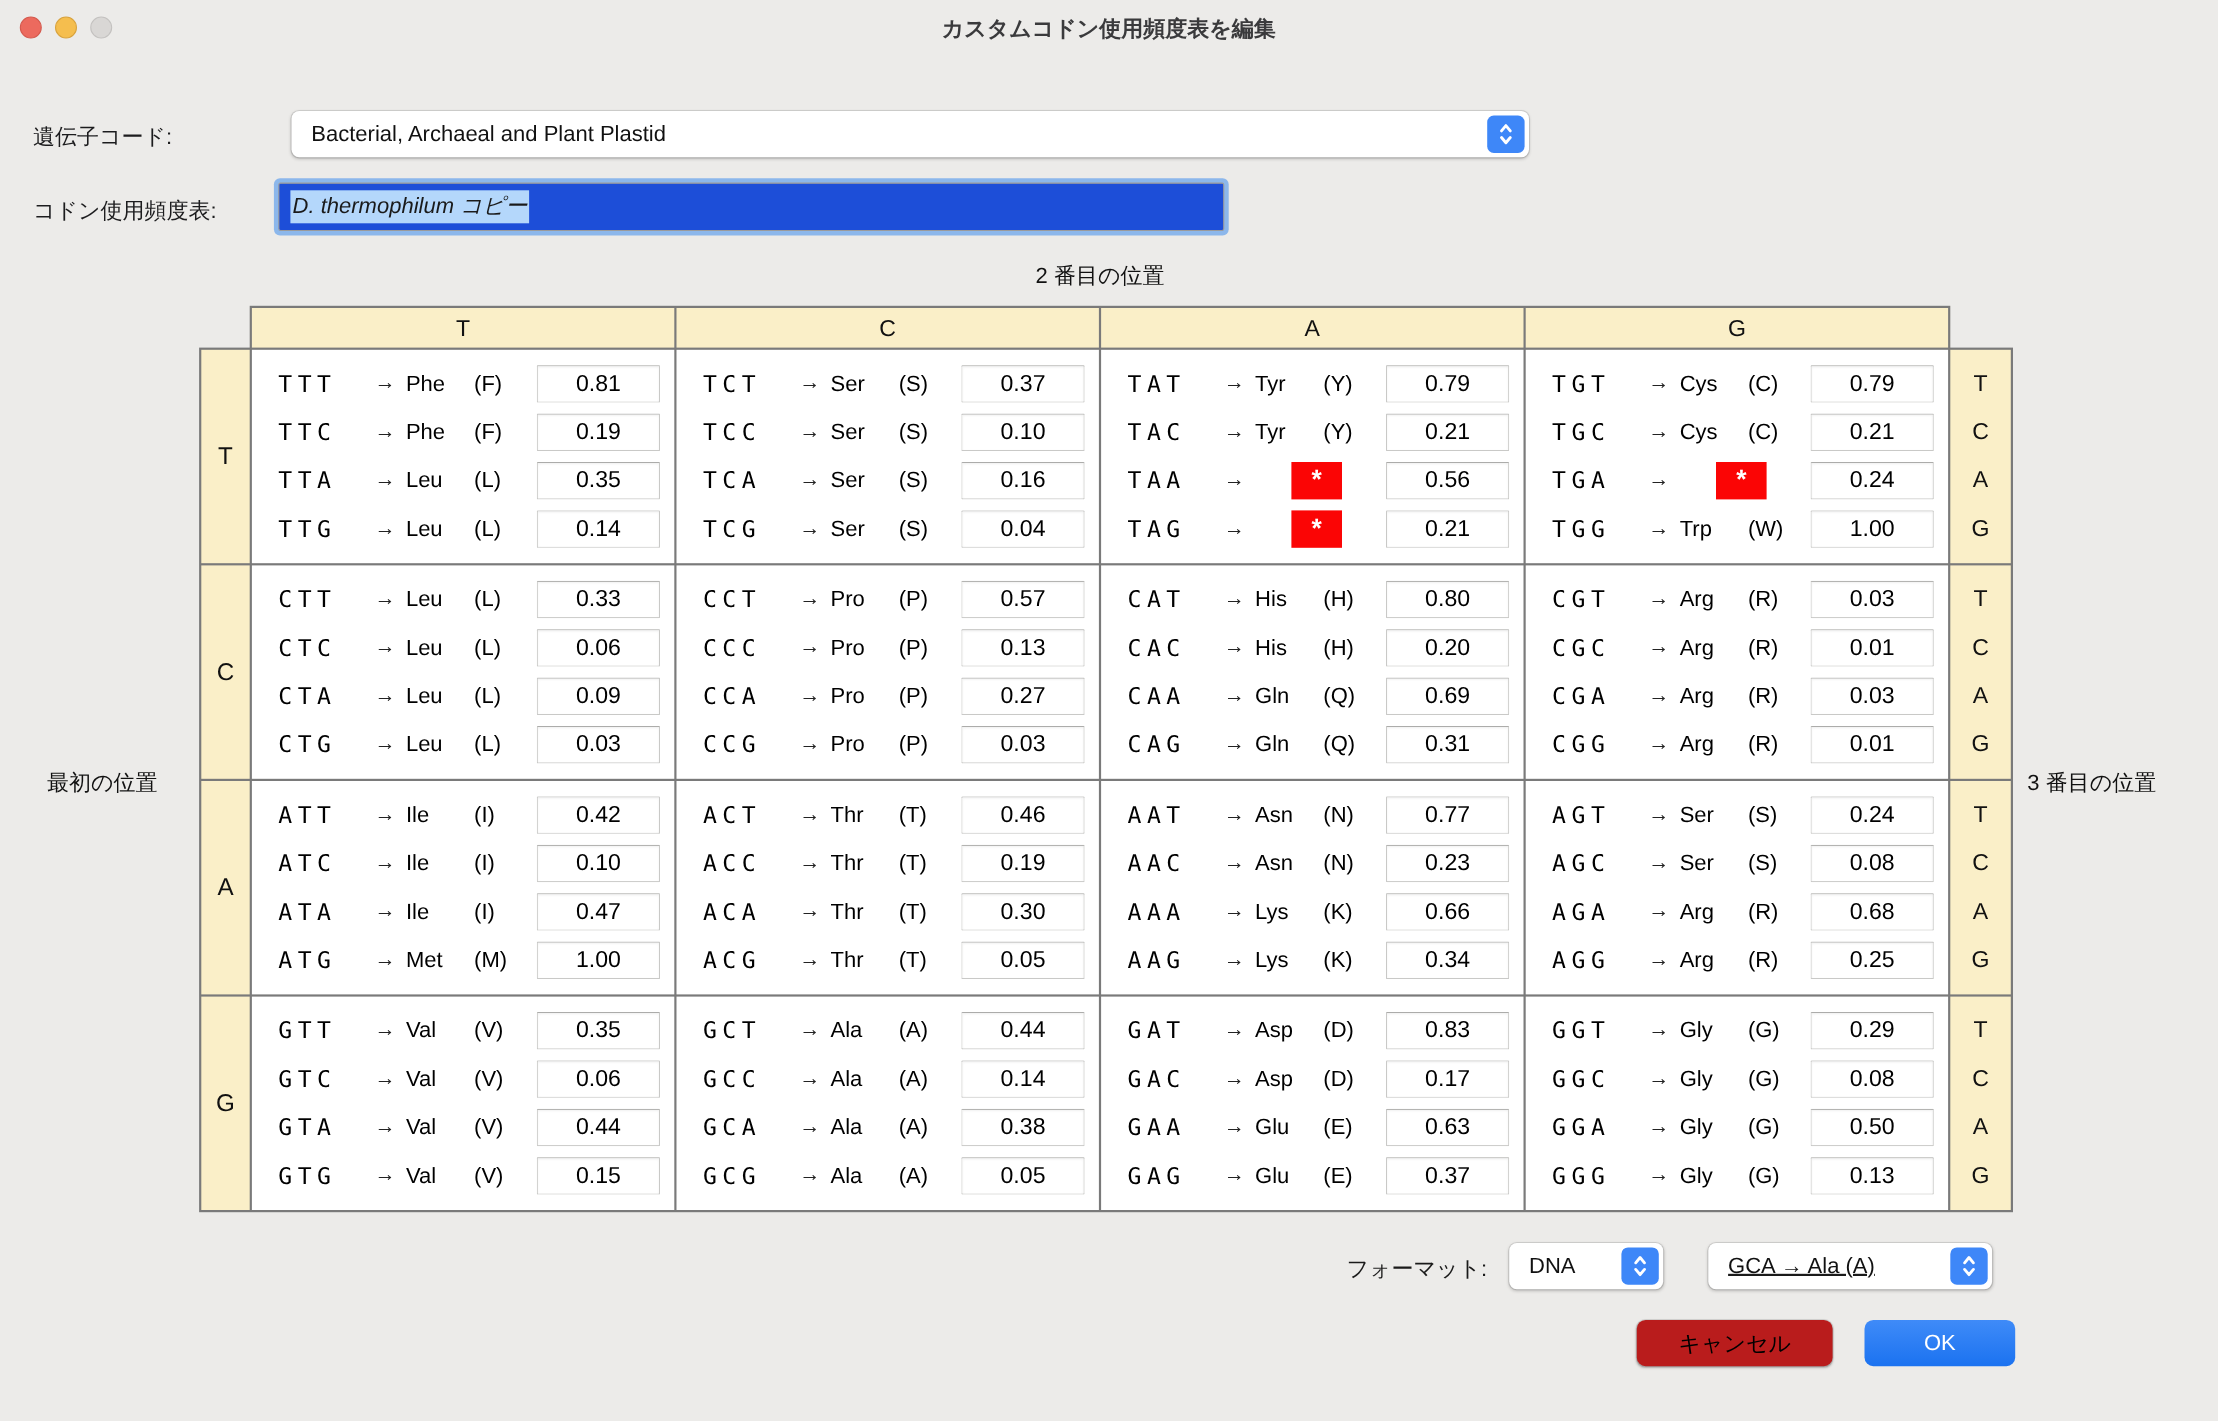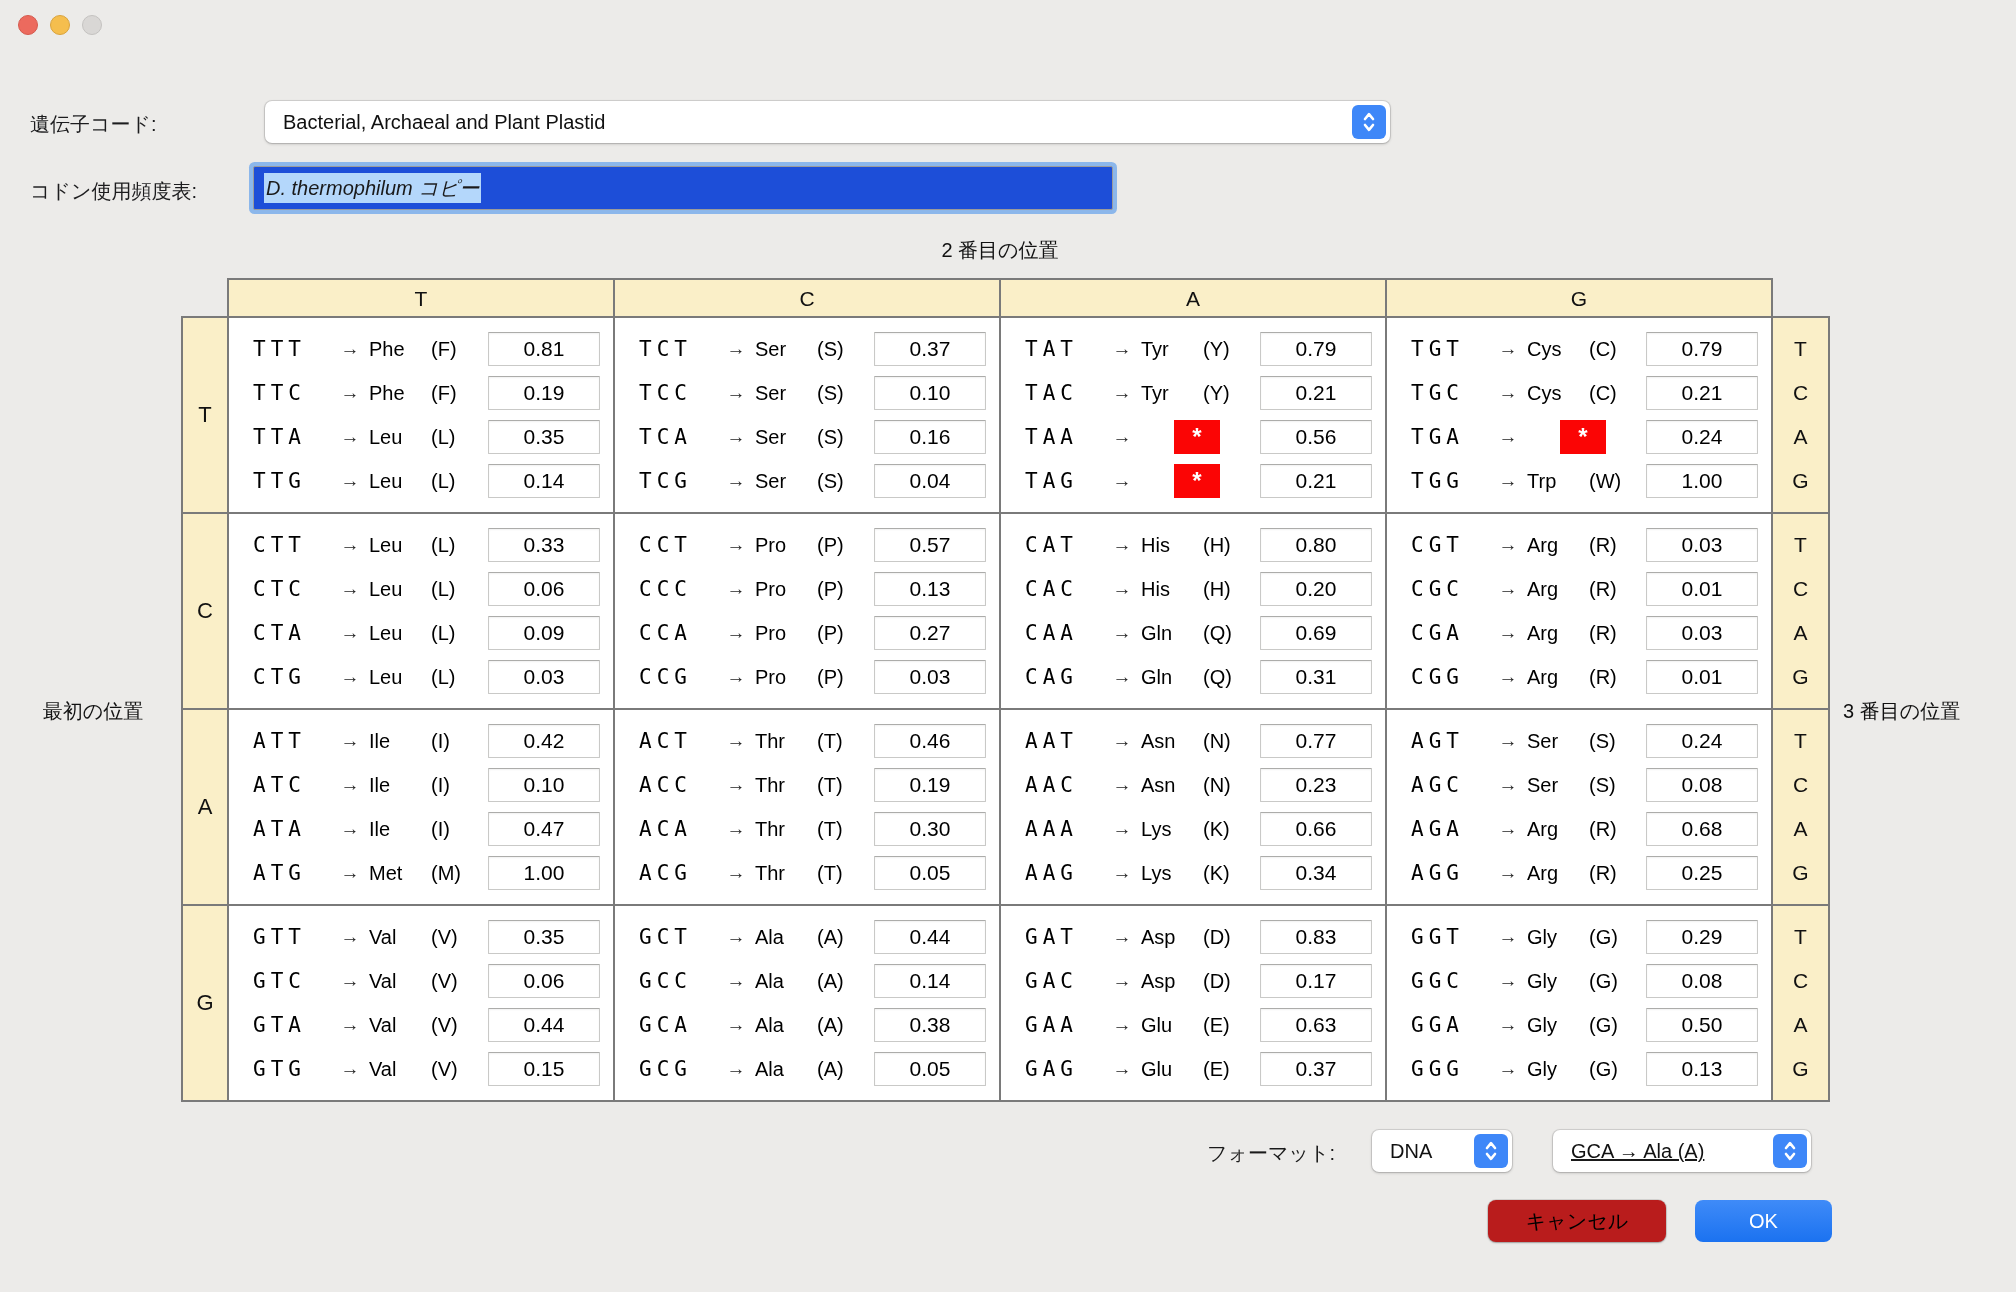--- a/index.html
+++ b/index.html
@@ -61,35 +61,36 @@
   .aa{width:62px;font-size:20px;color:#000;}
   .aacode{font-size:20px;color:#000;}
   .stopbox{width:46px;height:34px;margin:0 auto;background:#FB0505;color:#fff;
     display:flex;align-items:center;justify-content:center;font-size:24px;font-weight:bold;}
   .vbox{margin-left:auto;margin-right:13px;width:112px;height:34px;box-sizing:border-box;
     text-align:center;font-size:21px;color:#000;background:#fff;
     border:1px solid #C9C9C7;border-top-color:#ACACAA;border-radius:1px;
     box-shadow:inset 0 1px 2px rgba(0,0,0,0.06);
     font-family:"Liberation Sans","DejaVu Sans",sans-serif;}
   
-  .fmt-label{position:absolute;left:1190px;top:1140px;width:162px;text-align:center;font-size:20px;}
+  .fmt-label{position:absolute;left:1190px;top:1140px;width:162px;text-align:right;font-size:20px;}
   .btn{position:absolute;top:1200px;height:42px;border:none;border-radius:8px;font-size:20px;
     font-family:"Liberation Sans","DejaVu Sans",sans-serif;}
   .btn.cancel{left:1488px;width:178px;background:#b91c1c;color:#000;
     box-shadow:0 0 0 1px rgba(0,0,0,0.10),0 1px 2px rgba(0,0,0,0.25);}
   .btn.ok{left:1695px;width:137px;color:#fff;
     background:linear-gradient(180deg,#3F8BF8,#1B72F0);}
 </style>
 </head>
 <body>
 
 <div class="titlebar">
   <span class="tl red"></span>
   <span class="tl yellow"></span>
   <span class="tl gray"></span>
+  <div class="win-title">カスタムコドン使用頻度表を編集</div>
 </div>
 
 <div class="flabel" style="top:111px;">遺伝子コード:</div>
 <div class="popup main">
   <span class="plabel">Bacterial, Archaeal and Plant Plastid</span>
   <span class="chev">
     <svg width="16" height="26" viewBox="0 0 16 26">
         <path d="M4 10 L8 5.2 L12 10" fill="none" stroke="#fff" stroke-width="2.6" stroke-linecap="round" stroke-linejoin="round"></path>
         <path d="M4 16 L8 20.8 L12 16" fill="none" stroke="#fff" stroke-width="2.6" stroke-linecap="round" stroke-linejoin="round"></path>
       </svg>

